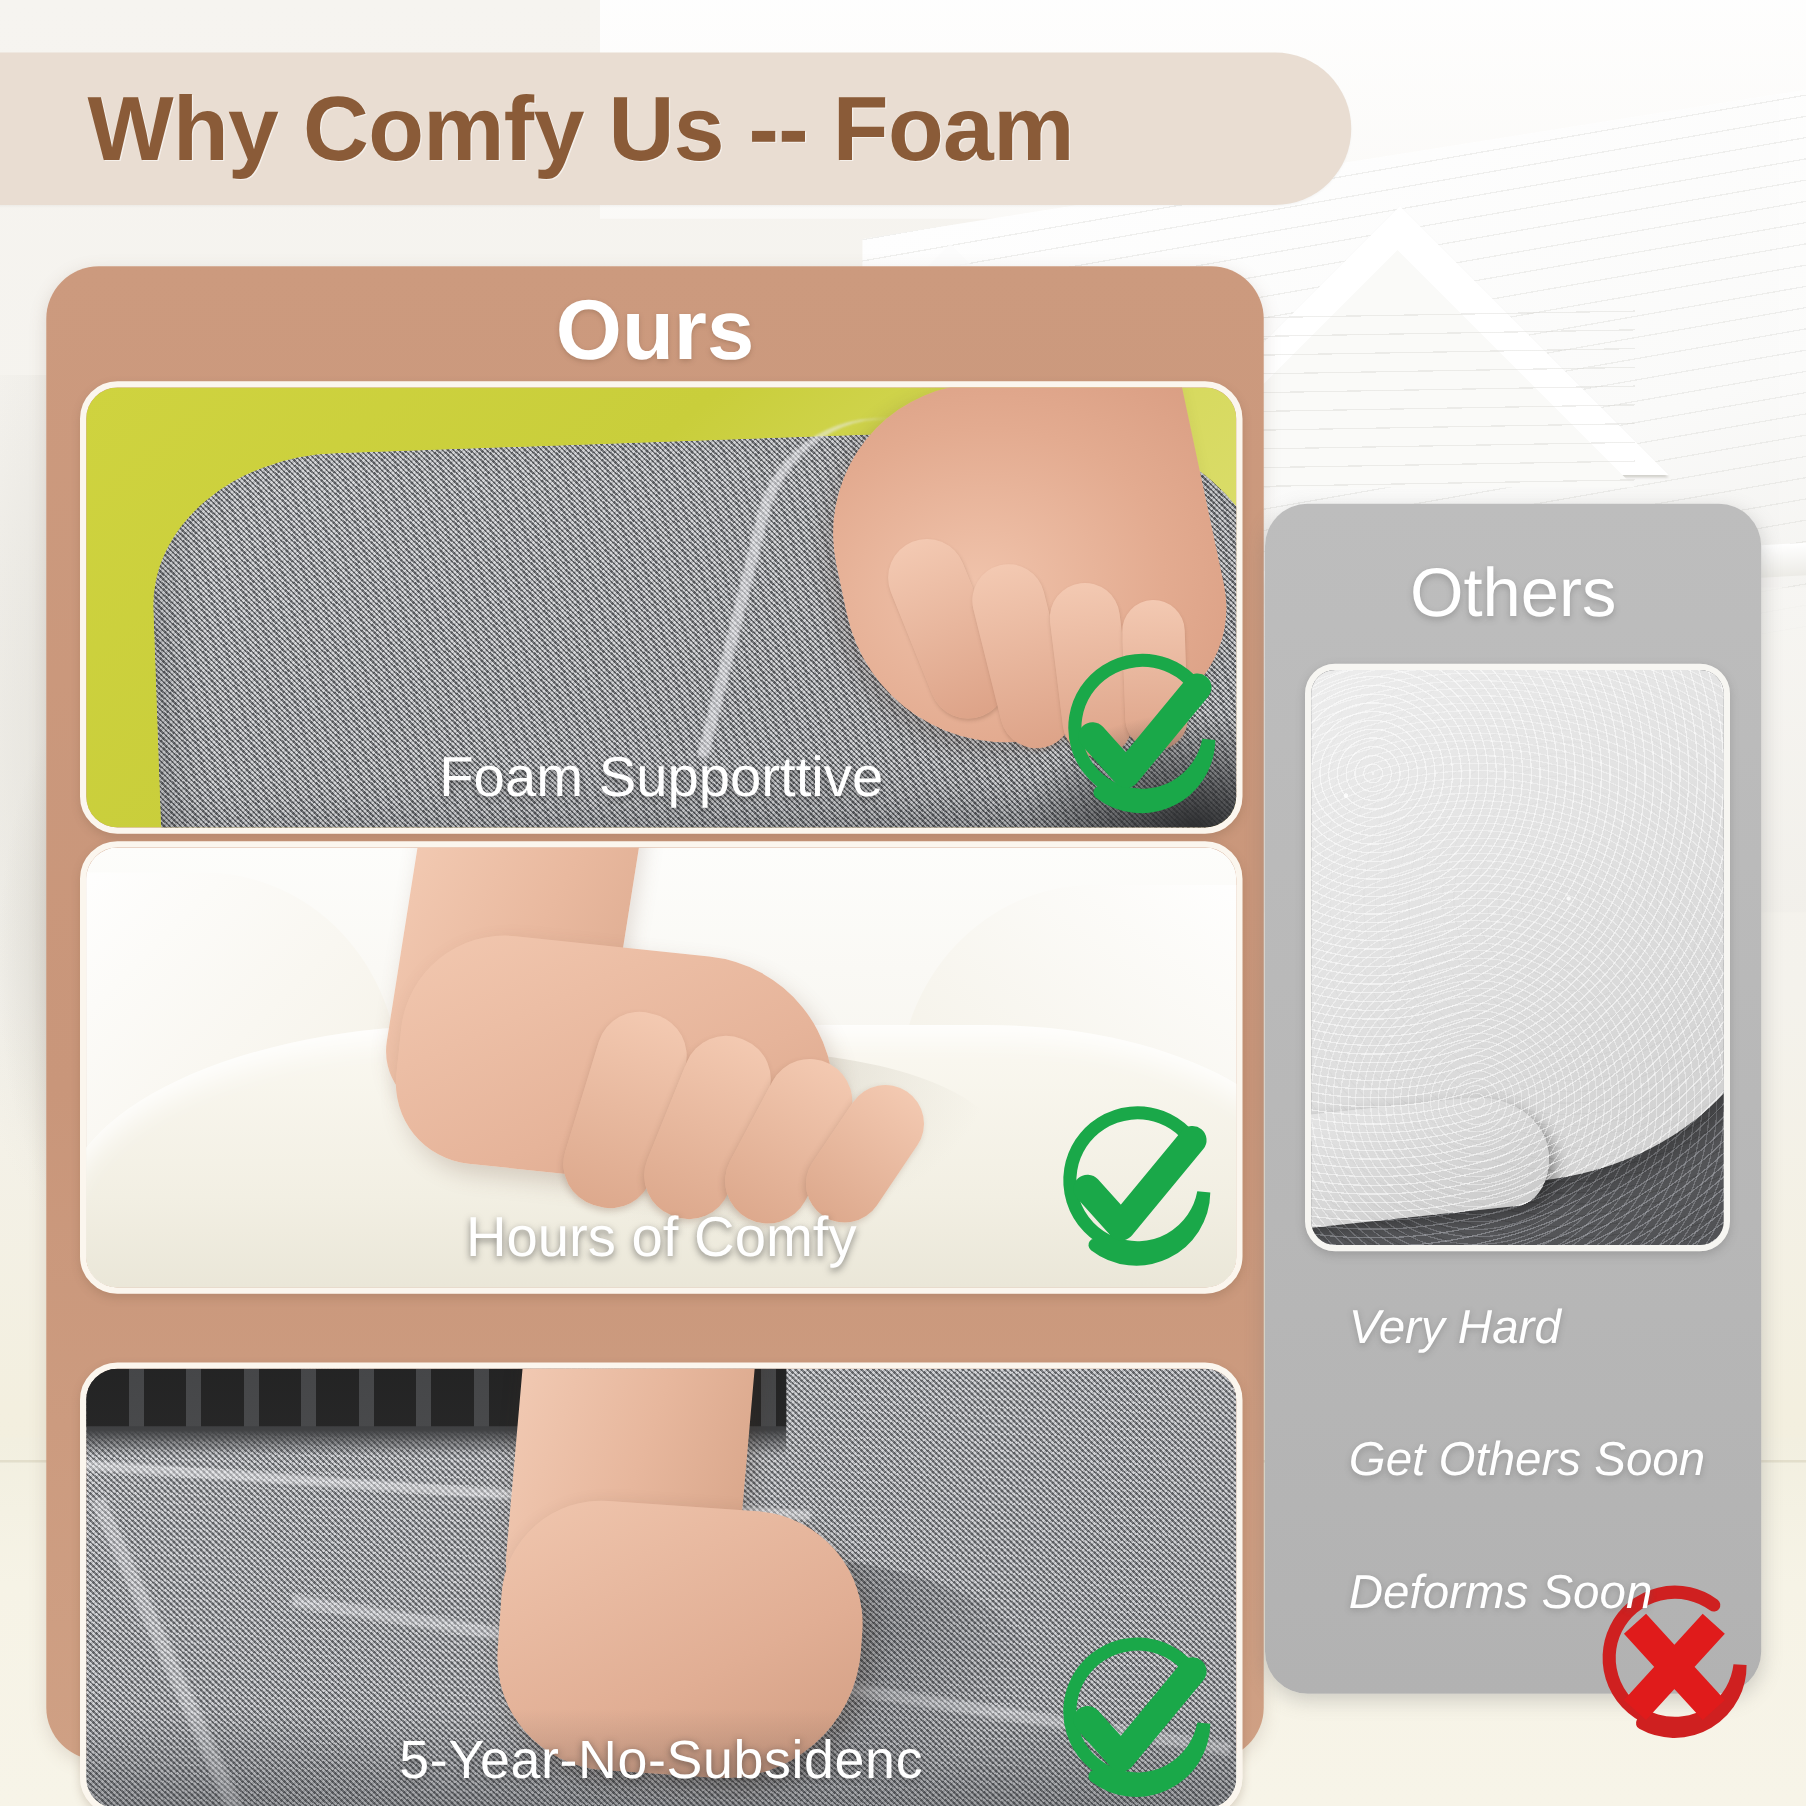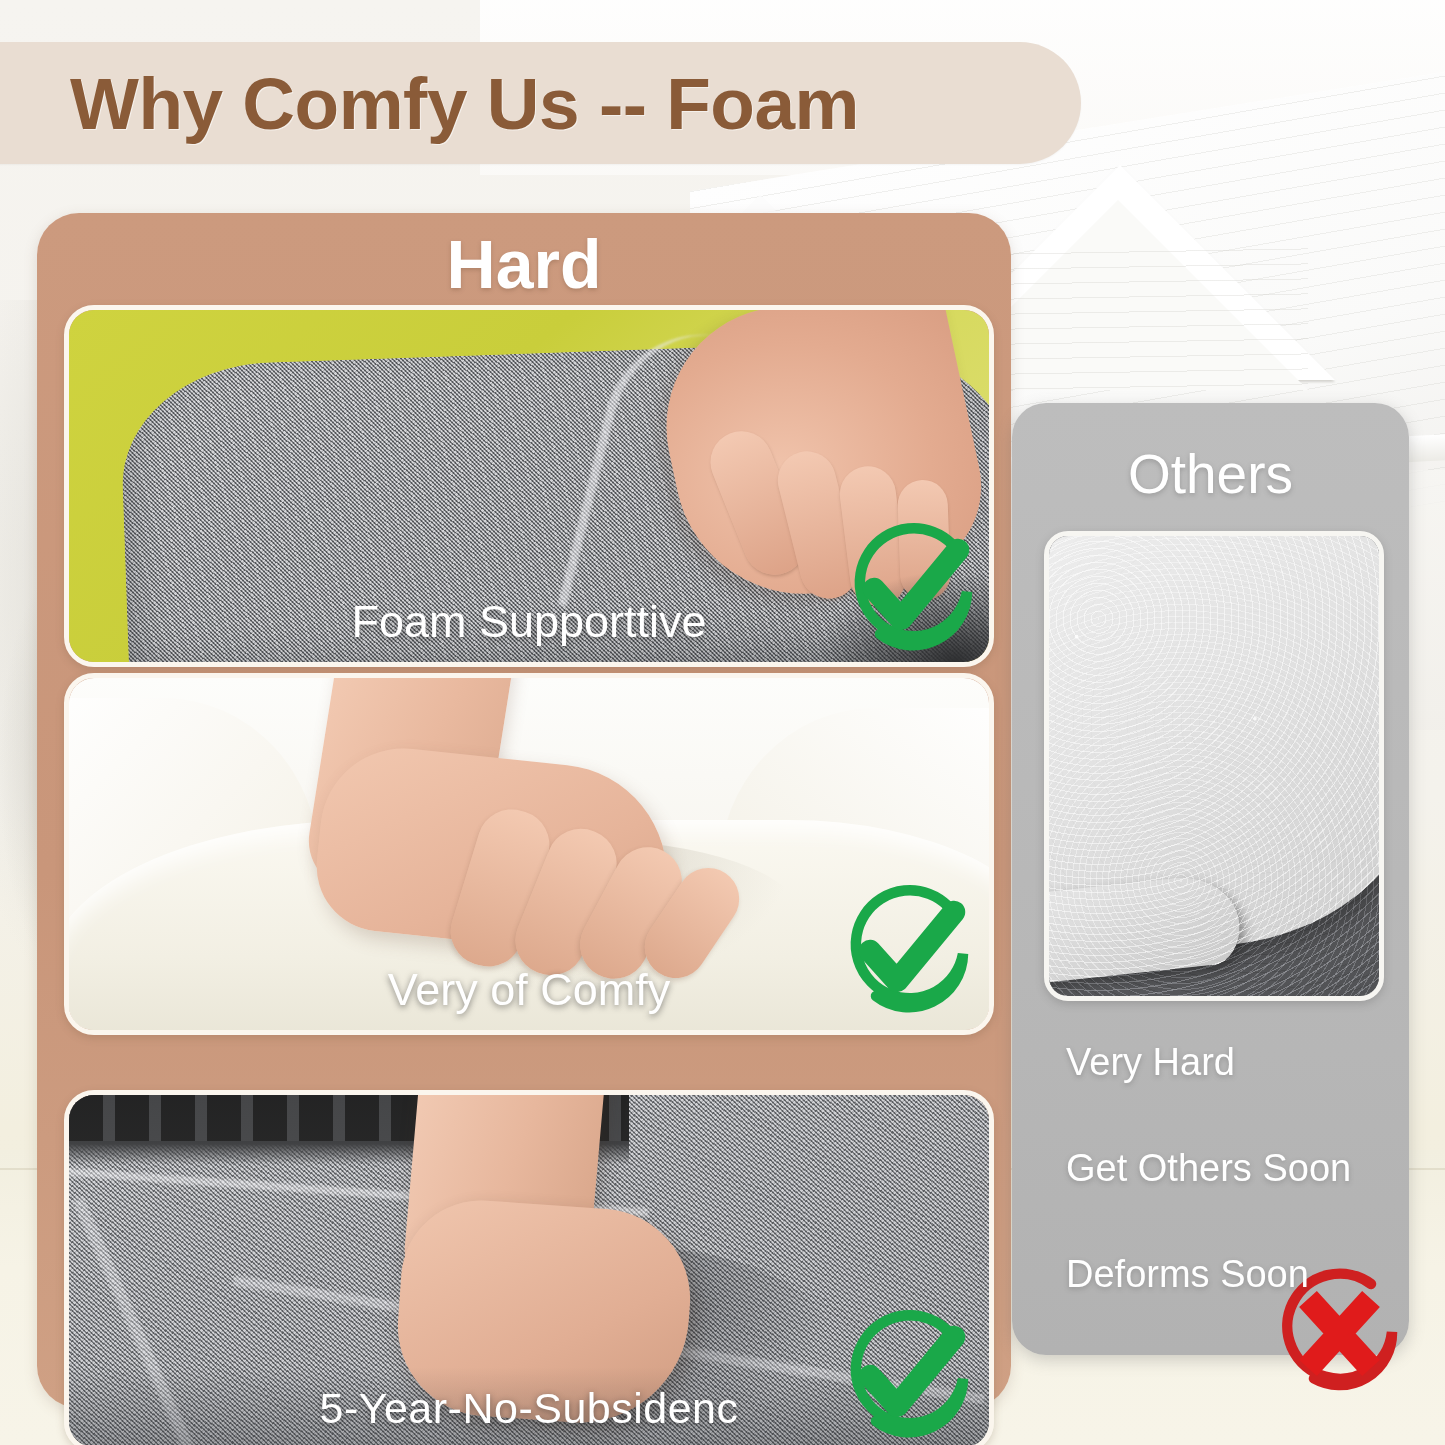--- a/index.html
+++ b/index.html
@@ -187,21 +187,21 @@
       repeating-radial-gradient(circle at 62% 40%,rgba(0,0,0,.10) 0 1px,rgba(0,0,0,0) 1px 9px),
       repeating-radial-gradient(circle at 40% 75%,rgba(255,255,255,.4) 0 1px,rgba(0,0,0,0) 1px 6px);
     mix-blend-mode:overlay;}
   .phO .tip{position:absolute;left:-40px;bottom:22px;width:230px;height:90px;
     background:linear-gradient(160deg,#e7e7e7,#c9c9c9);
     border-radius:0 60px 30px 0/0 50px 40px 0;transform:rotate(-6deg);
     box-shadow:4px 6px 12px rgba(30,30,32,.45);}
   .xmark{position:absolute;right:-4px;bottom:-52px;width:150px;height:150px;}
   .xmark svg{width:100%;height:100%;display:block;}
 
-  .others-list{position:absolute;left:4px;right:0;top:640px;}
+  .others-list{position:absolute;left:17px;right:0;top:640px;font-style:italic;}
   .others-item{font-size:38px;color:#ffffff;text-align:left;margin:0 0 68px 50px;
     line-height:1;text-shadow:0 2px 5px rgba(90,90,90,.35);white-space:nowrap;}
   .others-item:last-child{margin-bottom:16px;}
 </style>
 </head>
 <body>
 
 <div class="stage">
 
   <div class="bg">
@@ -216,21 +216,21 @@
     <div class="bg-blurL2"></div>
     <div class="bg-floor"></div>
     <div class="bg-floorline"></div>
   </div>
 
   <div class="banner">
     <div class="banner-title">Why Comfy Us -- Foam</div>
   </div>
 
   <div class="ours">
-    <div class="ours-title">Hard</div>
+    <div class="ours-title">Ours</div>
 
     <div class="card card1">
       <div class="ph1">
         <div class="cushion"></div>
         <div class="seam"></div>
         <div class="hand"></div>
         <div class="fing f1"></div>
         <div class="fing f2"></div>
         <div class="fing f3"></div>
         <div class="fing f4"></div>
@@ -251,21 +251,21 @@
         <div class="foamR"></div>
         <div class="foam"></div>
         <div class="dent"></div>
         <div class="arm"></div>
         <div class="palm"></div>
         <div class="fg g1"></div>
         <div class="fg g2"></div>
         <div class="fg g3"></div>
         <div class="fg g4"></div>
       </div>
-      <div class="card-label">Very of Comfy</div>
+      <div class="card-label">Hours of Comfy</div>
       <div class="mark chk2">
         <svg viewBox="0 0 100 100">
           <path d="M78 20 A36 36 0 1 0 88 52 A36 36 0 0 1 30 80" fill="none" stroke="#1aa849" stroke-width="7" stroke-linecap="round"></path>
           <path d="M26 50 L44 70 L82 24" fill="none" stroke="#1aa849" stroke-width="15" stroke-linecap="round" stroke-linejoin="round"></path>
         </svg>
       </div>
     </div>
 
     <div class="card card3">
       <div class="ph3">

